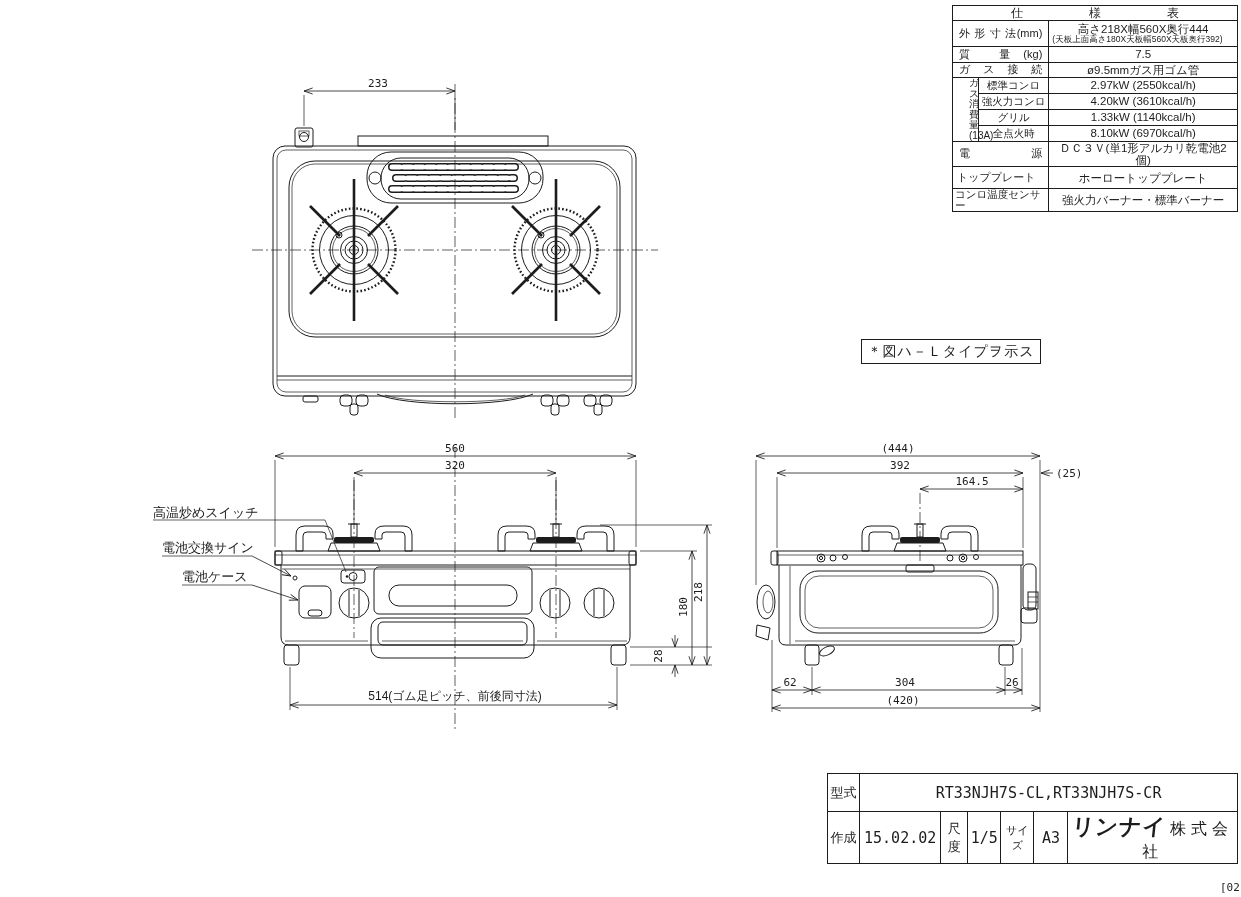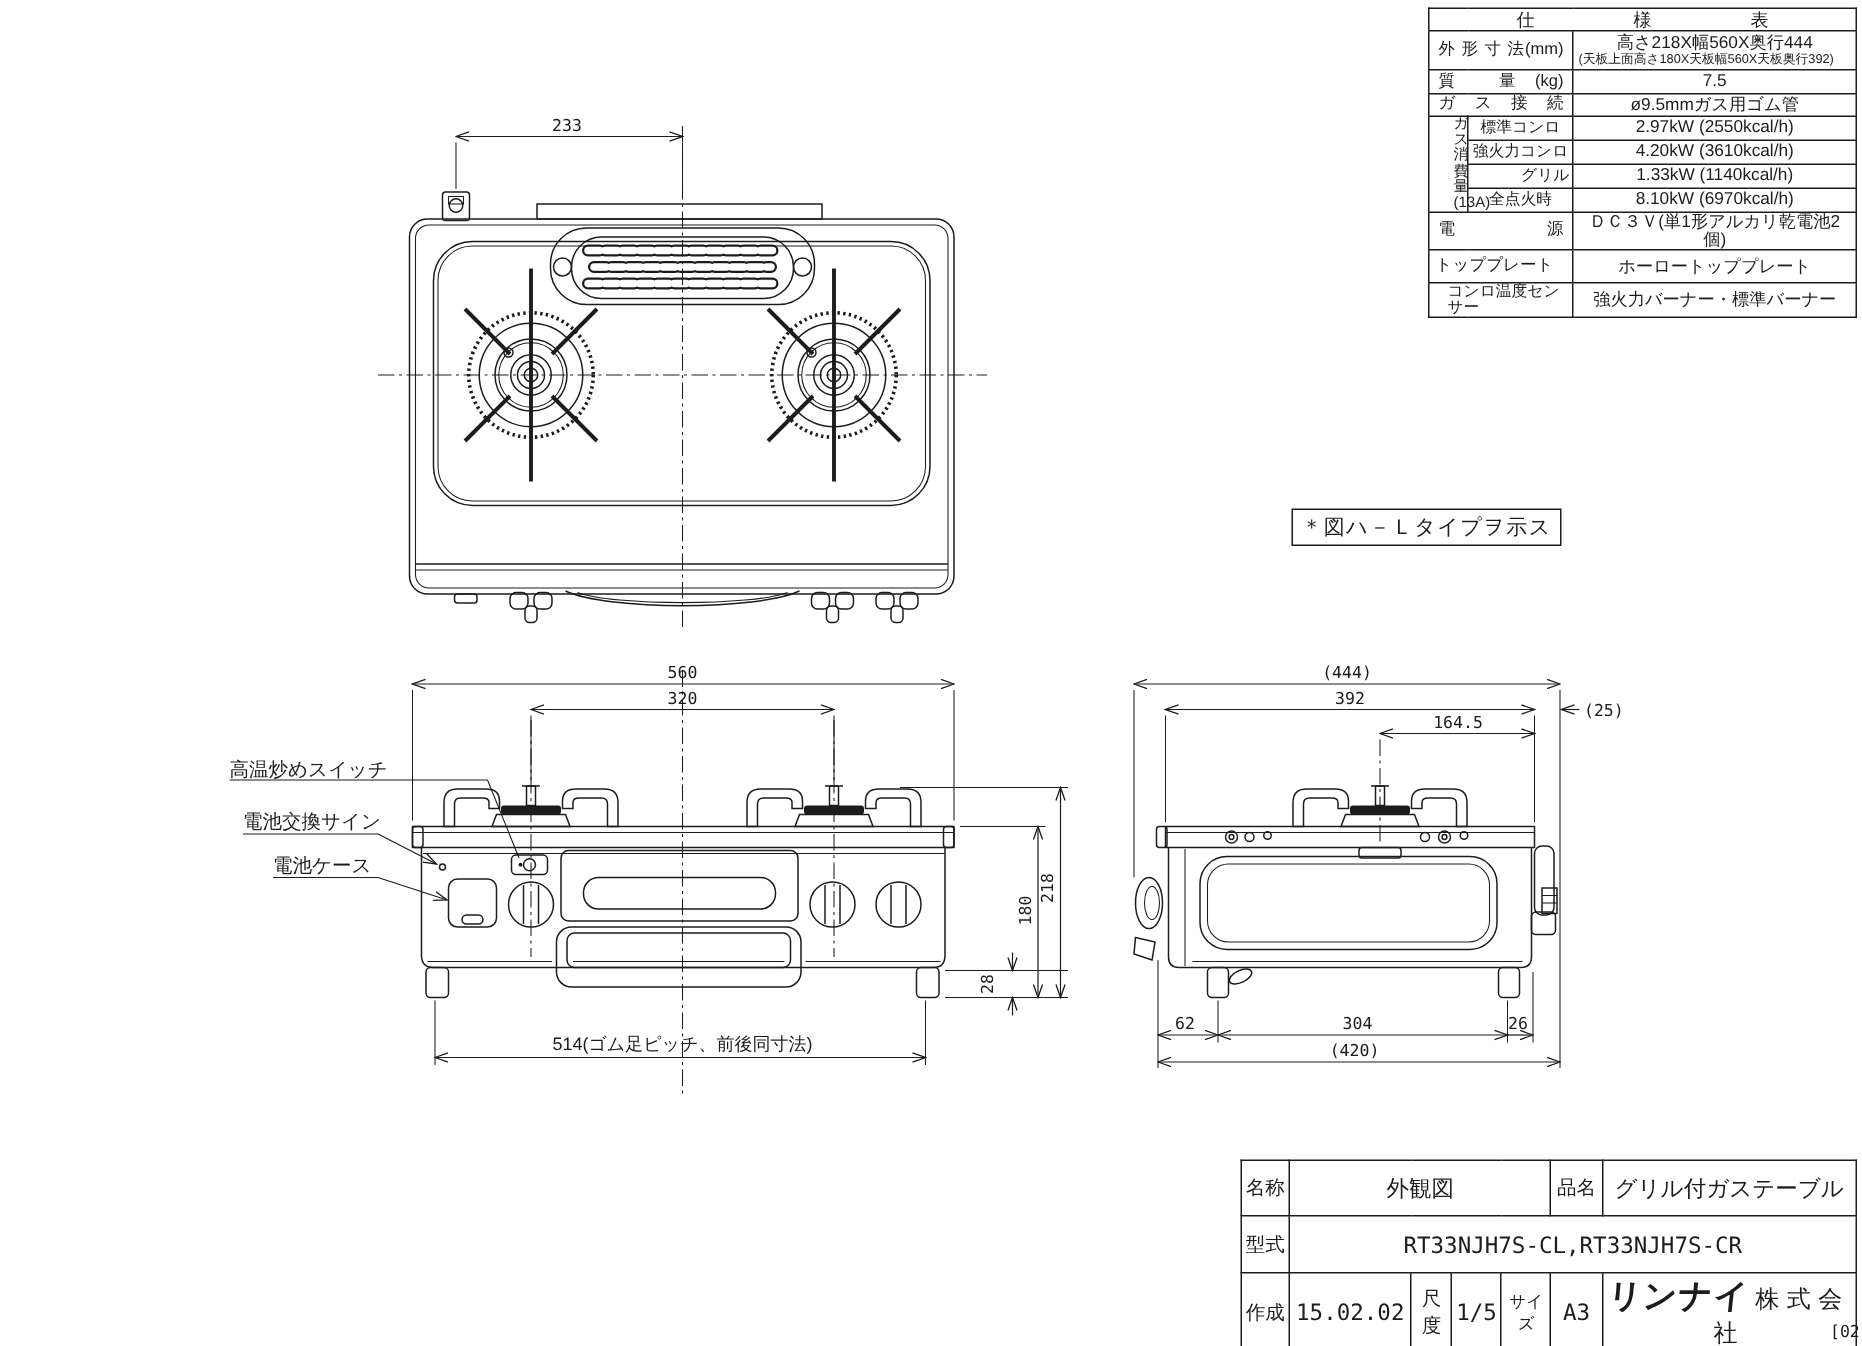--- a/index.html
+++ b/index.html
@@ -364,61 +364,55 @@
       <div>(13A)</div>
     </td>
     <td class="gasname">標準コンロ</td>
     <td class="val">2.97kW (2550kcal/h)</td>
   </tr>
   <tr style="height:14px">
     <td class="gasname">強火力コンロ</td>
     <td class="val">4.20kW (3610kcal/h)</td>
   </tr>
   <tr style="height:14px">
-    <td class="gasname" style="text-align:right">グリル</td>
+    <td class="gasname" style="text-align:center">グリル</td>
     <td class="val">1.33kW (1140kcal/h)</td>
   </tr>
   <tr style="height:14px">
     <td class="gasname">全点火時</td>
     <td class="val">8.10kW (6970kcal/h)</td>
   </tr>
   <tr style="height:16px">
     <td class="spread" colspan="2">電 源</td>
     <td class="val">ＤＣ３Ｖ(単1形アルカリ乾電池2個)</td>
   </tr>
   <tr style="height:22px">
     <td colspan="2" style="padding-left:4px">トッププレート</td>
     <td class="val">ホーロートッププレート</td>
   </tr>
   <tr style="height:22px">
-    <td colspan="2" style="padding-left:12px;font-size:10.5px">コンロ温度センサー</td>
+    <td colspan="2" style="padding-left:2px;font-size:10.5px">コンロ温度センサー</td>
     <td class="val">強火力バーナー・標準バーナー</td>
   </tr>
 </tbody>
   </table>
 
 <div id="notebox" class="abs">＊図ハ－Ｌタイプヲ示ス</div>
 
 <table id="tblock" class="abs">
   <colgroup>
     <col style="width:32px">
       <col style="width:81px">
       <col style="width:27px">
       <col style="width:33px">
     <col style="width:33px">
       <col style="width:34px">
       <col style="width:169px">
   </colgroup>
   <tbody>
-      <tr style="height:37px">
-    <td>名称</td>
-    <td class="big" colspan="4">外観図</td>
-    <td>品名</td>
-    <td class="big">グリル付ガステーブル</td>
-  </tr>
   <tr style="height:38px">
     <td>型式</td>
     <td class="mono" colspan="6">RT33NJH7S-CL,RT33NJH7S-CR</td>
   </tr>
   <tr style="height:37px">
     <td>作成</td>
     <td class="mono">15.02.02</td>
     <td>尺度</td>
     <td class="mono">1/5</td>
     <td style="font-size:11px">サイズ</td>

